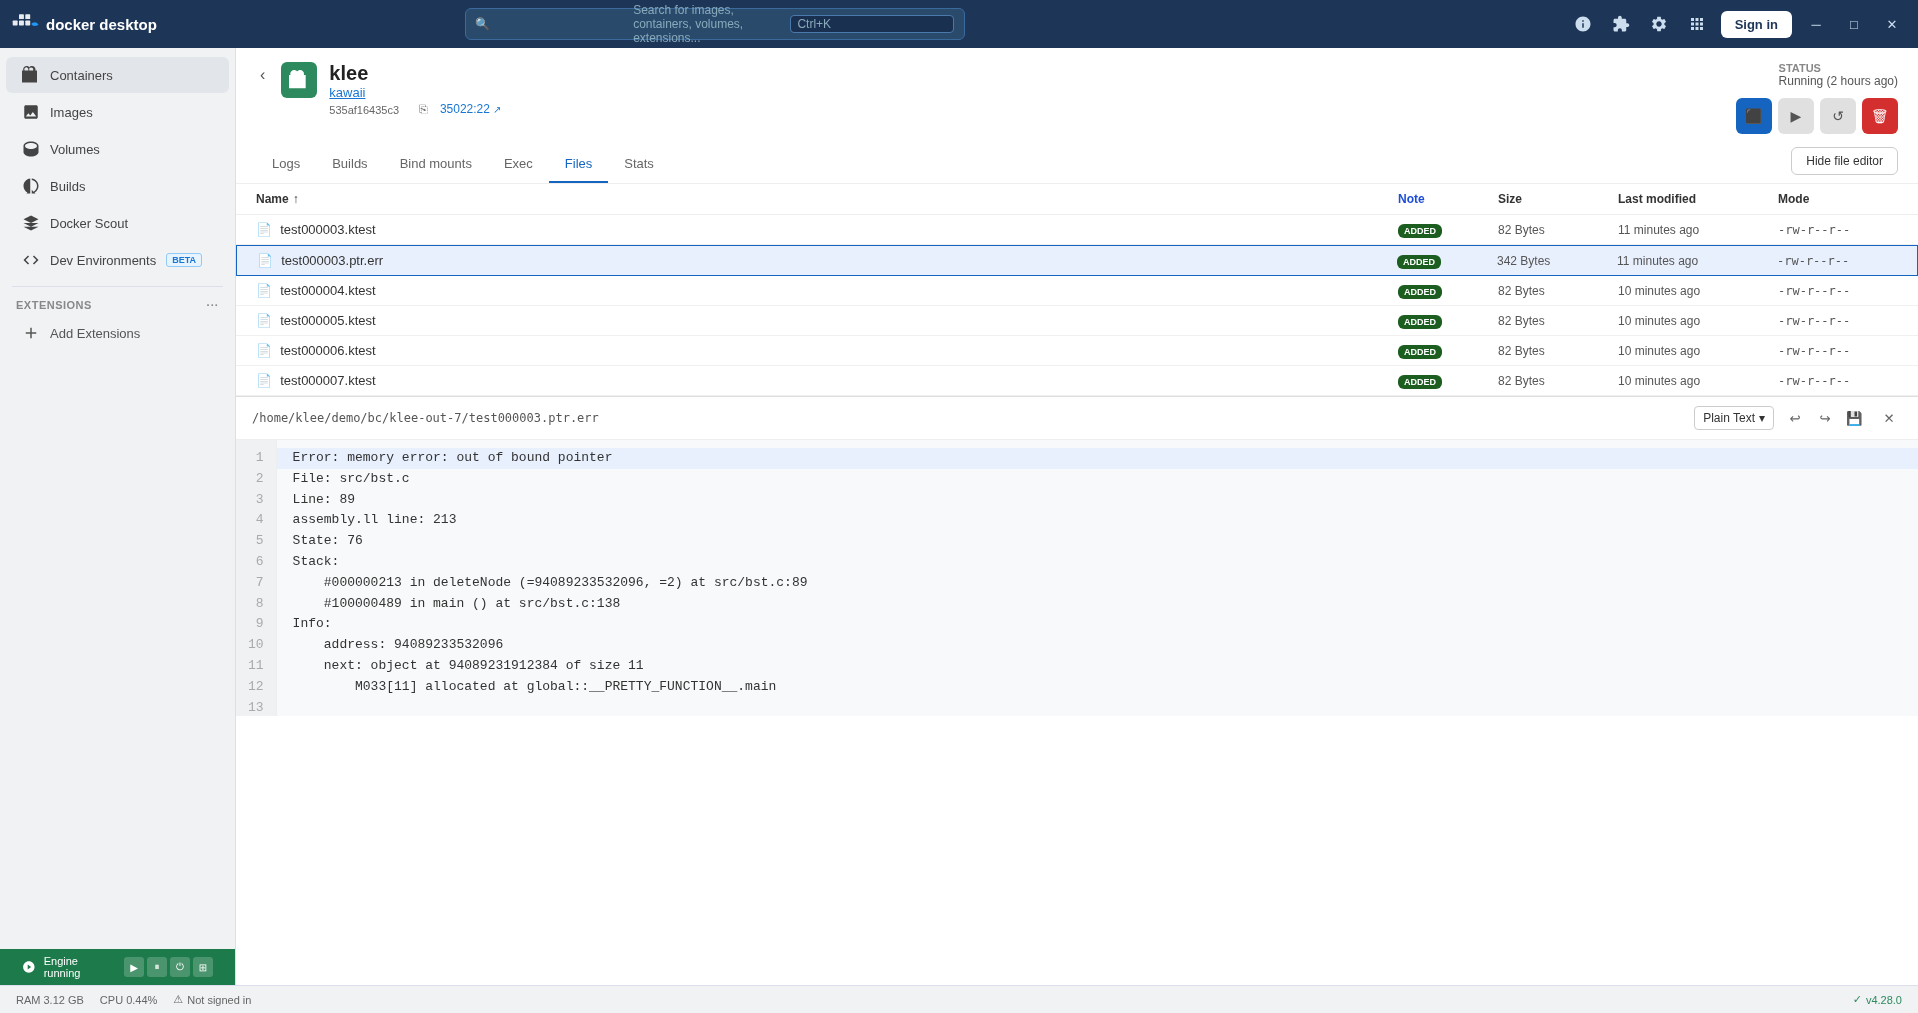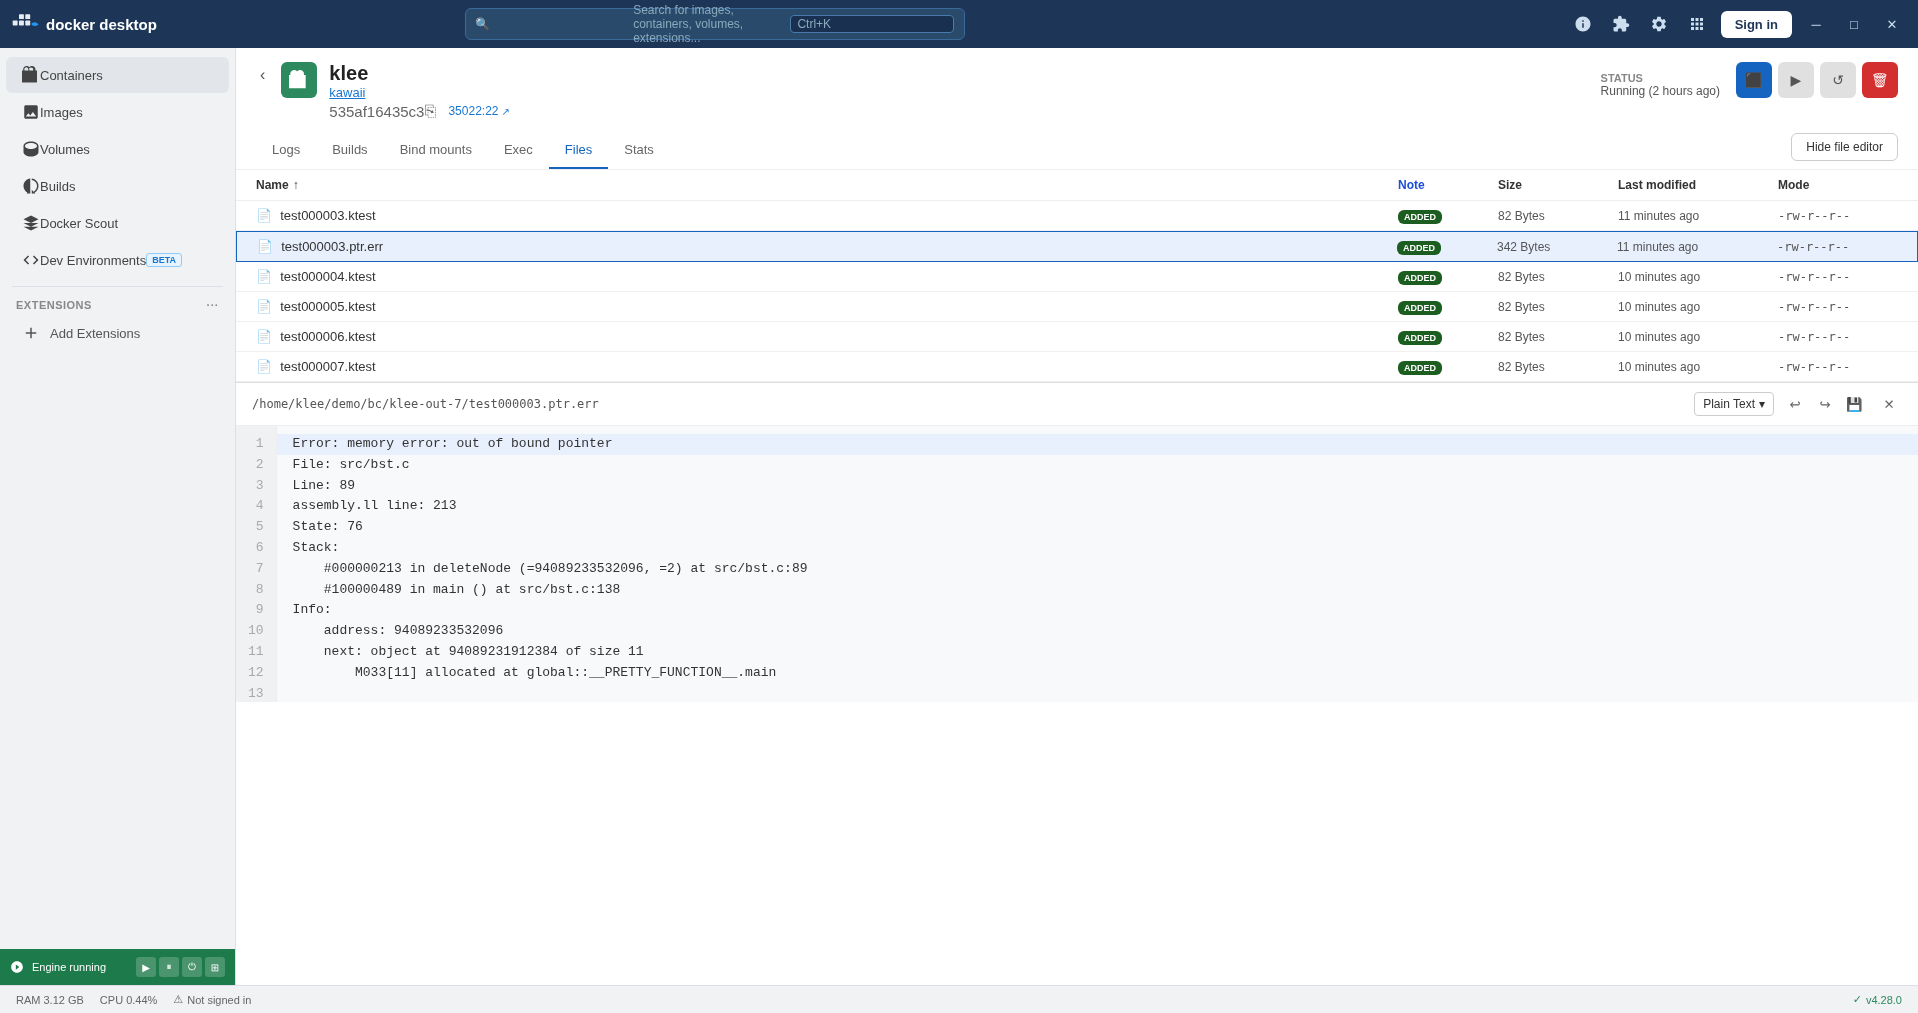--- a/index.html
+++ b/index.html
@@ -15,46 +15,46 @@
     .topbar-actions { display: flex; align-items: center; gap: 10px; margin-left: auto; }
     .topbar-icon { width: 28px; height: 28px; border-radius: 4px; display: flex; align-items: center; justify-content: center; color: #cde; cursor: pointer; }
     .sign-in-btn { background: white; color: #1d3557; border: none; border-radius: 6px; padding: 6px 14px; font-size: 13px; font-weight: 600; cursor: pointer; }
 
     
     .main-layout { display: flex; flex: 1; overflow: hidden; }
 
     
     .sidebar { width: 236px; background: #f0f2f4; border-right: 1px solid #dde; display: flex; flex-direction: column; flex-shrink: 0; }
     .sidebar-nav { flex: 1; padding: 8px 0; }
-    .sidebar-item { display: flex; align-items: center; padding: 9px 16px; cursor: pointer; border-radius: 6px; margin: 1px 6px; color: #444; font-size: 13px; font-weight: 500; }
+    .sidebar-item { display: flex; align-items: center; gap: 10px; padding: 9px 16px; cursor: pointer; border-radius: 6px; margin: 1px 6px; color: #444; font-size: 13px; font-weight: 500; }
     .sidebar-item.active { background: #e2e6ea; }
     .sidebar-item svg { width: 18px; height: 18px; flex-shrink: 0; }
     .sidebar-divider { height: 1px; background: #dde; margin: 8px 12px; }
     .sidebar-section { padding: 4px 16px; font-size: 11px; color: #888; font-weight: 600; text-transform: uppercase; letter-spacing: 0.5px; display: flex; align-items: center; justify-content: space-between; }
     .sidebar-section-icon { cursor: pointer; color: #888; }
     .sidebar-ext-item { display: flex; align-items: center; gap: 10px; padding: 8px 16px; cursor: pointer; border-radius: 6px; margin: 1px 6px; color: #555; font-size: 13px; }
     .badge-beta { background: #e8f4fd; color: #1976d2; font-size: 9px; font-weight: 700; padding: 1px 5px; border-radius: 3px; border: 1px solid #90caf9; text-transform: uppercase; }
-    .engine-bar { background: #1d7a4a; color: white; display: flex; align-items: center; padding: 6px 10px; gap: 8px; font-size: 11px; height: 36px; }
+    .engine-bar { background: #1d7a4a; color: white; display: flex; align-items: center; padding: 6px 22px; gap: 8px; font-size: 11px; height: 36px; }
     .engine-controls { display: flex; gap: 3px; margin-left: auto; }
     .engine-ctrl-btn { background: rgba(255,255,255,0.2); border: none; border-radius: 3px; color: white; width: 20px; height: 20px; display: flex; align-items: center; justify-content: center; cursor: pointer; font-size: 10px; }
 
     
     .content { flex: 1; display: flex; flex-direction: column; overflow: hidden; background: white; }
 
     
     .container-header { padding: 14px 20px 0; border-bottom: 1px solid #eee; background: white; flex-shrink: 0; }
     .container-header-top { display: flex; align-items: flex-start; gap: 12px; margin-bottom: 12px; }
     .back-btn { background: none; border: none; cursor: pointer; color: #555; font-size: 16px; padding: 4px; }
     .container-icon { width: 36px; height: 36px; background: #2d8a5e; border-radius: 6px; display: flex; align-items: center; justify-content: center; color: white; font-size: 18px; }
     .container-info { flex: 1; }
     .container-name { font-size: 20px; font-weight: 700; color: #222; }
     .container-image { color: #1976d2; font-size: 13px; cursor: pointer; text-decoration: underline; }
-    .container-id { color: #666; font-size: 15px; display: flex; align-items: flex-end; gap: 0; }
+    .container-id { color: #666; font-size: 11px; display: flex; align-items: flex-end; gap: 20px; }
     .container-port { color: #1976d2; font-size: 12px; cursor: pointer; display: flex; align-items: center; gap: 3px; }
-    .status-area { display: flex; flex-direction: row; align-items: flex-end; gap: 16px; }
+    .status-area { display: flex; flex-direction: column; align-items: flex-end; gap: 10px; }
     .status-label { font-size: 11px; font-weight: 600; color: #888; text-transform: uppercase; }
     .status-value { font-size: 12px; color: #555; }
     .status-controls { display: flex; gap: 6px; }
     .ctrl-btn { width: 36px; height: 36px; border: none; border-radius: 6px; cursor: pointer; display: flex; align-items: center; justify-content: center; font-size: 14px; }
     .ctrl-btn.stop { background: #1565c0; color: white; }
     .ctrl-btn.pause { background: #e0e0e0; color: #555; }
     .ctrl-btn.restart { background: #e0e0e0; color: #555; }
     .ctrl-btn.delete { background: #d32f2f; color: white; }
 
     

